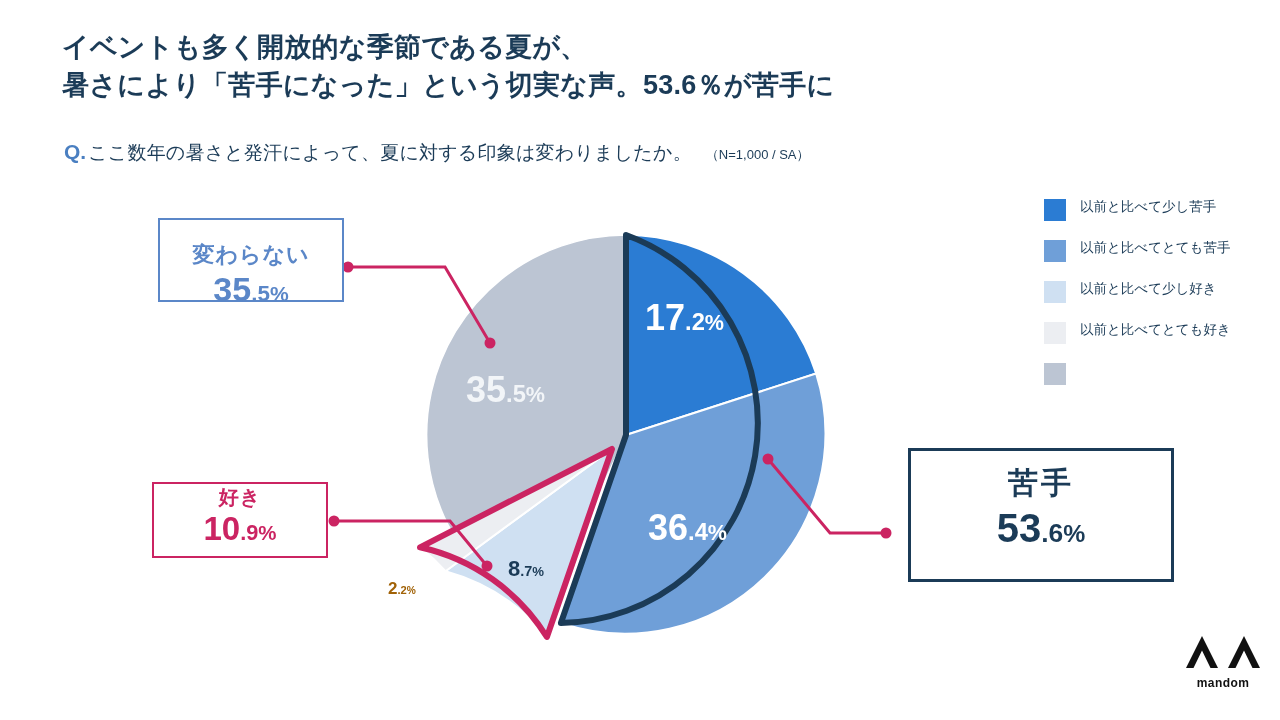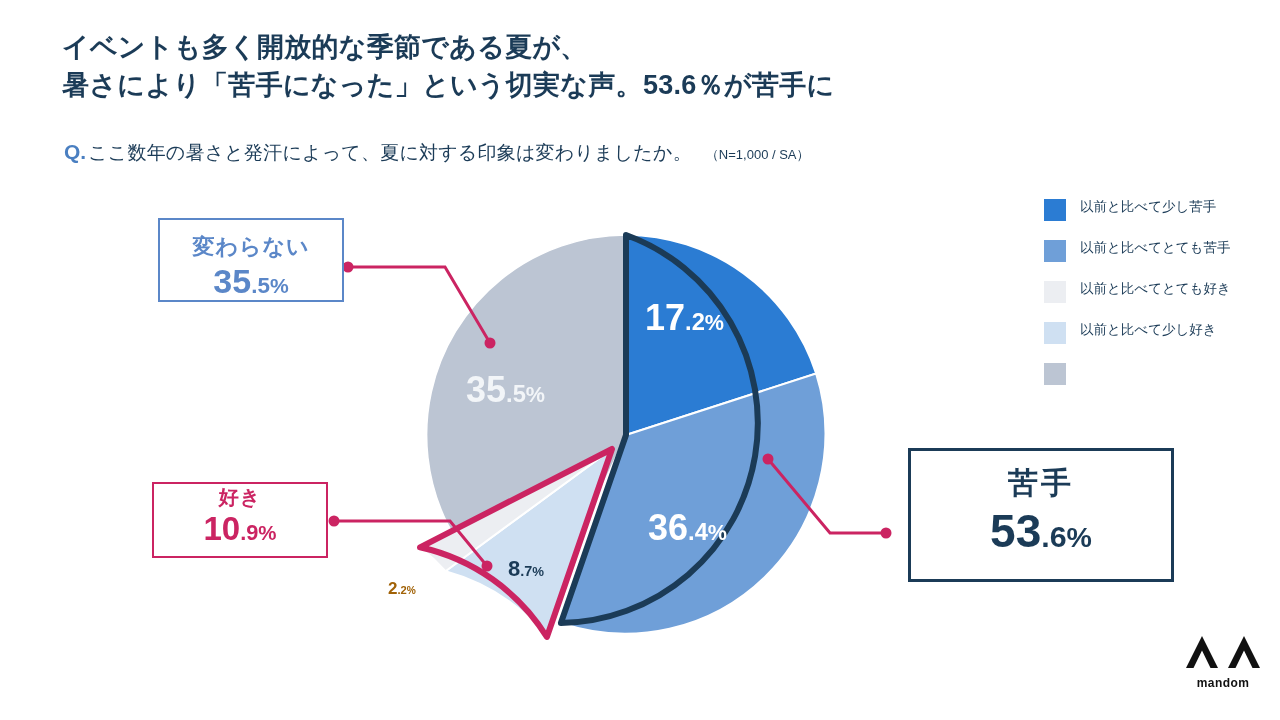--- a/index.html
+++ b/index.html
@@ -38,38 +38,38 @@
 
   
   .callout { position:absolute; background:#fff; text-align:center; }
   .callout .c-label { display:block; font-weight:bold; }
   .callout .c-val { display:block; font-weight:bold; line-height:1; white-space:nowrap; }
   .c-val .dec { font-size:0.66em; }
   .c-val .pct { font-size:0.62em; }
 
   #callout-unchanged {
     left:158px; top:218px; width:186px; height:84px;
-    border:2px solid #5b87c8; padding-top:12px;
+    border:2px solid #5b87c8; padding-top:20px;
   }
   #callout-unchanged .c-label { font-size:22px; color:#5b87c8; letter-spacing:1px; }
   #callout-unchanged .c-val { font-size:34px; color:#5b87c8; margin-top:2px; }
 
   #callout-like {
     left:152px; top:482px; width:176px; height:76px;
     border:2.5px solid #cb2462; 
   }
   #callout-like .c-label { font-size:20px; color:#cb2462; letter-spacing:1px; }
   #callout-like .c-val { font-size:33px; color:#cb2462; margin-top:1px; }
 
   #callout-dislike {
     left:908px; top:448px; width:266px; height:134px;
     border:3px solid #1b3b57; padding-top:12px;
   }
   #callout-dislike .c-label { font-size:30px; color:#1b3b57; letter-spacing:3px; }
-  #callout-dislike .c-val { font-size:46px; color:#1b3b57; margin-top:4px; }
+  #callout-dislike .c-val { font-size:40px; color:#1b3b57; margin-top:4px; }
 
   
   .slice-label { position:absolute; font-weight:bold; white-space:nowrap; line-height:1; }
   .slice-label .dec { font-size:0.66em; }
   .slice-label .pct { font-size:0.60em; }
   #lbl-172 { left:645px; top:300px; font-size:36px; color:#ffffff; }
   #lbl-364 { left:648px; top:510px; font-size:36px; color:#ffffff; }
   #lbl-355 { left:466px; top:372px; font-size:36px; color:#f2f5f8; }
   #lbl-87  { left:508px; top:558px; font-size:22px; color:#1b3b57; }
   #lbl-22  { left:388px; top:580px; font-size:17px; color:#a16207; }
@@ -161,26 +161,26 @@
   <div class="legend">
     <div class="legend-item">
       <span class="legend-sw" style="background: rgb(43, 124, 211);"></span>
       <span class="legend-txt">以前と比べて少し苦手</span>
     </div>
     <div class="legend-item">
       <span class="legend-sw" style="background: rgb(111, 159, 216);"></span>
       <span class="legend-txt">以前と比べてとても苦手</span>
     </div>
     <div class="legend-item">
+      <span class="legend-sw" style="background: rgb(207, 224, 242);"></span>
+      <span class="legend-txt">以前と比べて少し好き</span>
+    </div>
+    <div class="legend-item">
       <span class="legend-sw" style="background: rgb(236, 238, 242);"></span>
       <span class="legend-txt">以前と比べてとても好き</span>
-    </div>
-    <div class="legend-item">
-      <span class="legend-sw" style="background: rgb(207, 224, 242);"></span>
-      <span class="legend-txt">以前と比べて少し好き</span>
     </div>
     <div class="legend-item">
       <span class="legend-sw" style="background: rgb(188, 197, 211);"></span>
     </div>
   </div>
 
   <div class="logo">
     <svg width="82" height="36" viewBox="0 0 82 36">
       <path d="M4 34 L20 2 L36 34 L28.5 34 L20 16.5 L11.5 34 Z" fill="#111111"></path>
       <path d="M46 34 L62 2 L78 34 L70.5 34 L62 16.5 L53.5 34 Z" fill="#111111"></path>

